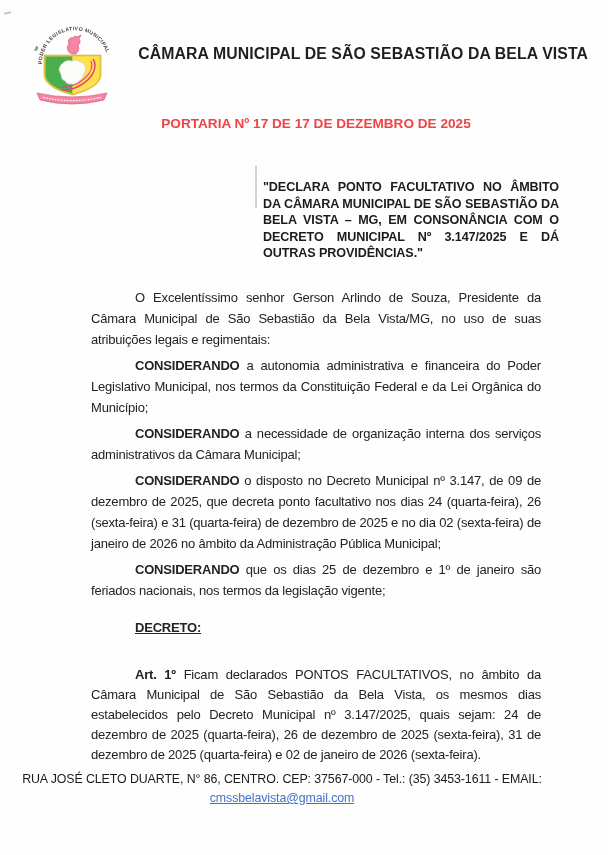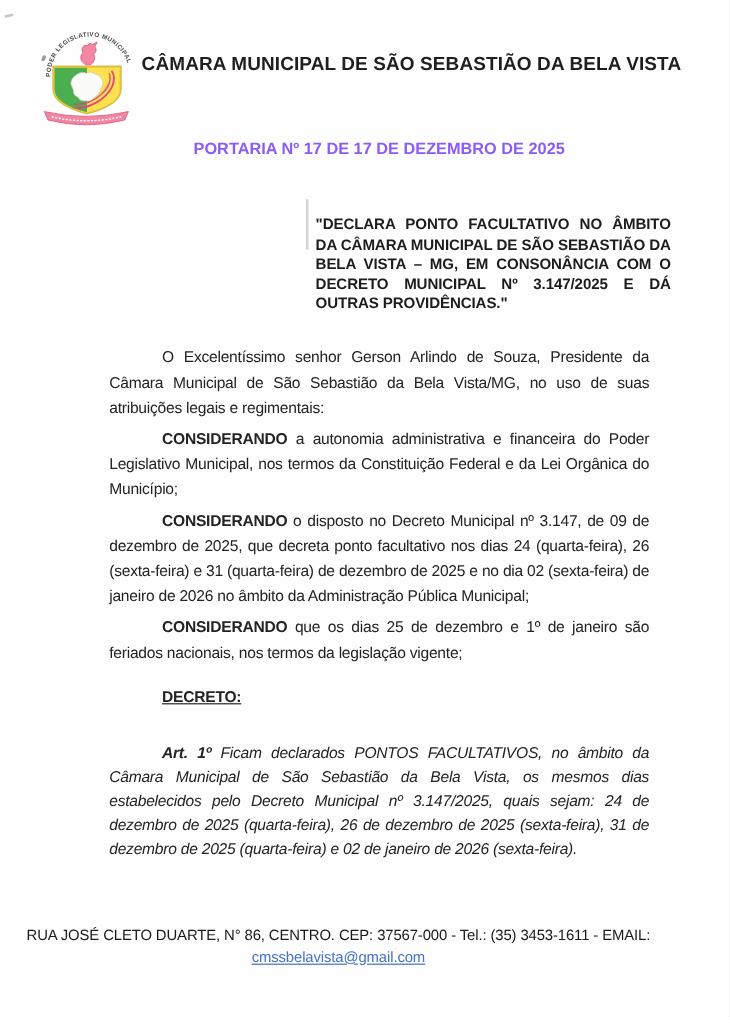--- a/index.html
+++ b/index.html
@@ -9,45 +9,45 @@
     margin:0 auto;
     background:#fefefe;
     font-family:"Liberation Sans","DejaVu Sans",sans-serif;
     color:#202020;
     overflow:hidden;
   }
   
   .logo{position:absolute;left:34px;top:18px;width:76px;height:92px;}
   .org-title{
     position:absolute;top:45px;left:118px;width:470px;
-    text-align:left;font-weight:bold;font-size:15.8px;
+    text-align:right;font-weight:bold;font-size:15.8px;
     letter-spacing:.1px;color:#1f1f1f;
   }
   .doc-title{
     position:absolute;top:116px;left:91px;width:450px;
-    text-align:center;font-weight:bold;font-size:13.6px;color:#8b5cf6;
+    text-align:center;font-weight:bold;font-size:13.6px;color:#ef4444;
   }
   
   .quote{
     position:absolute;top:179px;left:263px;width:296px;
     font-size:12.6px;font-weight:bold;line-height:16.6px;
     text-align:justify;letter-spacing:-.1px;color:#1c1c1c;
   }
   
   .body{
     position:absolute;top:287px;left:91px;width:450px;
     font-size:13px;line-height:21px;text-align:justify;
     letter-spacing:-.2px;color:#232323;
   }
   .body p{margin:0;text-indent:44px;}
   .body p + p{margin-top:5px;}
   .lead{font-weight:bold;}
   .resolve{margin-top:16px !important;}
   .resolve .resolve-text{font-weight:bold;text-decoration:underline;}
-  .article{margin-top:27px !important;line-height:20px;font-style:italic;}
+  .article{margin-top:27px !important;line-height:20px;}
   
   .footer{
     position:absolute;top:770px;left:0;width:564px;
     text-align:center;font-size:12.4px;line-height:19px;
     letter-spacing:-.1px;color:#1a1a1a;
   }
   .footer a{text-decoration:underline;cursor:pointer;}
   
   .streak{position:absolute;left:255px;top:166px;width:2px;height:42px;background:#d2d2d2;}
   .speck-1{position:absolute;left:35px;top:46px;width:3px;height:5px;background:#9a9a9a;border-radius:50% 50% 50% 0;transform:rotate(18deg);}
@@ -90,20 +90,21 @@
   <div class="org-title">CÂMARA MUNICIPAL DE SÃO SEBASTIÃO DA BELA VISTA</div>
   <div class="doc-title">PORTARIA Nº 17 DE 17 DE DEZEMBRO DE 2025</div>
 
   <div class="quote">"DECLARA PONTO FACULTATIVO NO ÂMBITO DA CÂMARA MUNICIPAL DE SÃO SEBASTIÃO DA BELA VISTA – MG, EM CONSONÂNCIA COM O DECRETO MUNICIPAL Nº 3.147/2025 E DÁ OUTRAS PROVIDÊNCIAS."</div>
 
   <div class="body">
     <p><span>O Excelentíssimo senhor Gerson Arlindo de Souza, Presidente da Câmara Municipal de São Sebastião da Bela Vista/MG, no uso de suas atribuições legais e regimentais:</span></p>
 
     <p><span class="lead">CONSIDERANDO</span><span> a autonomia administrativa e financeira do Poder Legislativo Municipal, nos termos da Constituição Federal e da Lei Orgânica do Município;</span></p>
 
+    <p><span class="lead">CONSIDERANDO</span><span> a necessidade de organização interna dos serviços administrativos da Câmara Municipal;</span></p>
 
     <p><span class="lead">CONSIDERANDO</span><span> o disposto no Decreto Municipal nº 3.147, de 09 de dezembro de 2025, que decreta ponto facultativo nos dias 24 (quarta-feira), 26 (sexta-feira) e 31 (quarta-feira) de dezembro de 2025 e no dia 02 (sexta-feira) de janeiro de 2026 no âmbito da Administração Pública Municipal;</span></p>
 
     <p><span class="lead">CONSIDERANDO</span><span> que os dias 25 de dezembro e 1º de janeiro são feriados nacionais, nos termos da legislação vigente;</span></p>
 
     <p class="resolve"><span class="resolve-text">DECRETO:</span></p>
 
     <p class="article"><span class="lead">Art. 1º</span><span> Ficam declarados PONTOS FACULTATIVOS, no âmbito da Câmara Municipal de São Sebastião da Bela Vista, os mesmos dias estabelecidos pelo Decreto Municipal nº 3.147/2025, quais sejam: 24 de dezembro de 2025 (quarta-feira), 26 de dezembro de 2025 (sexta-feira), 31 de dezembro de 2025 (quarta-feira) e 02 de janeiro de 2026 (sexta-feira).</span></p>
   </div>
 

